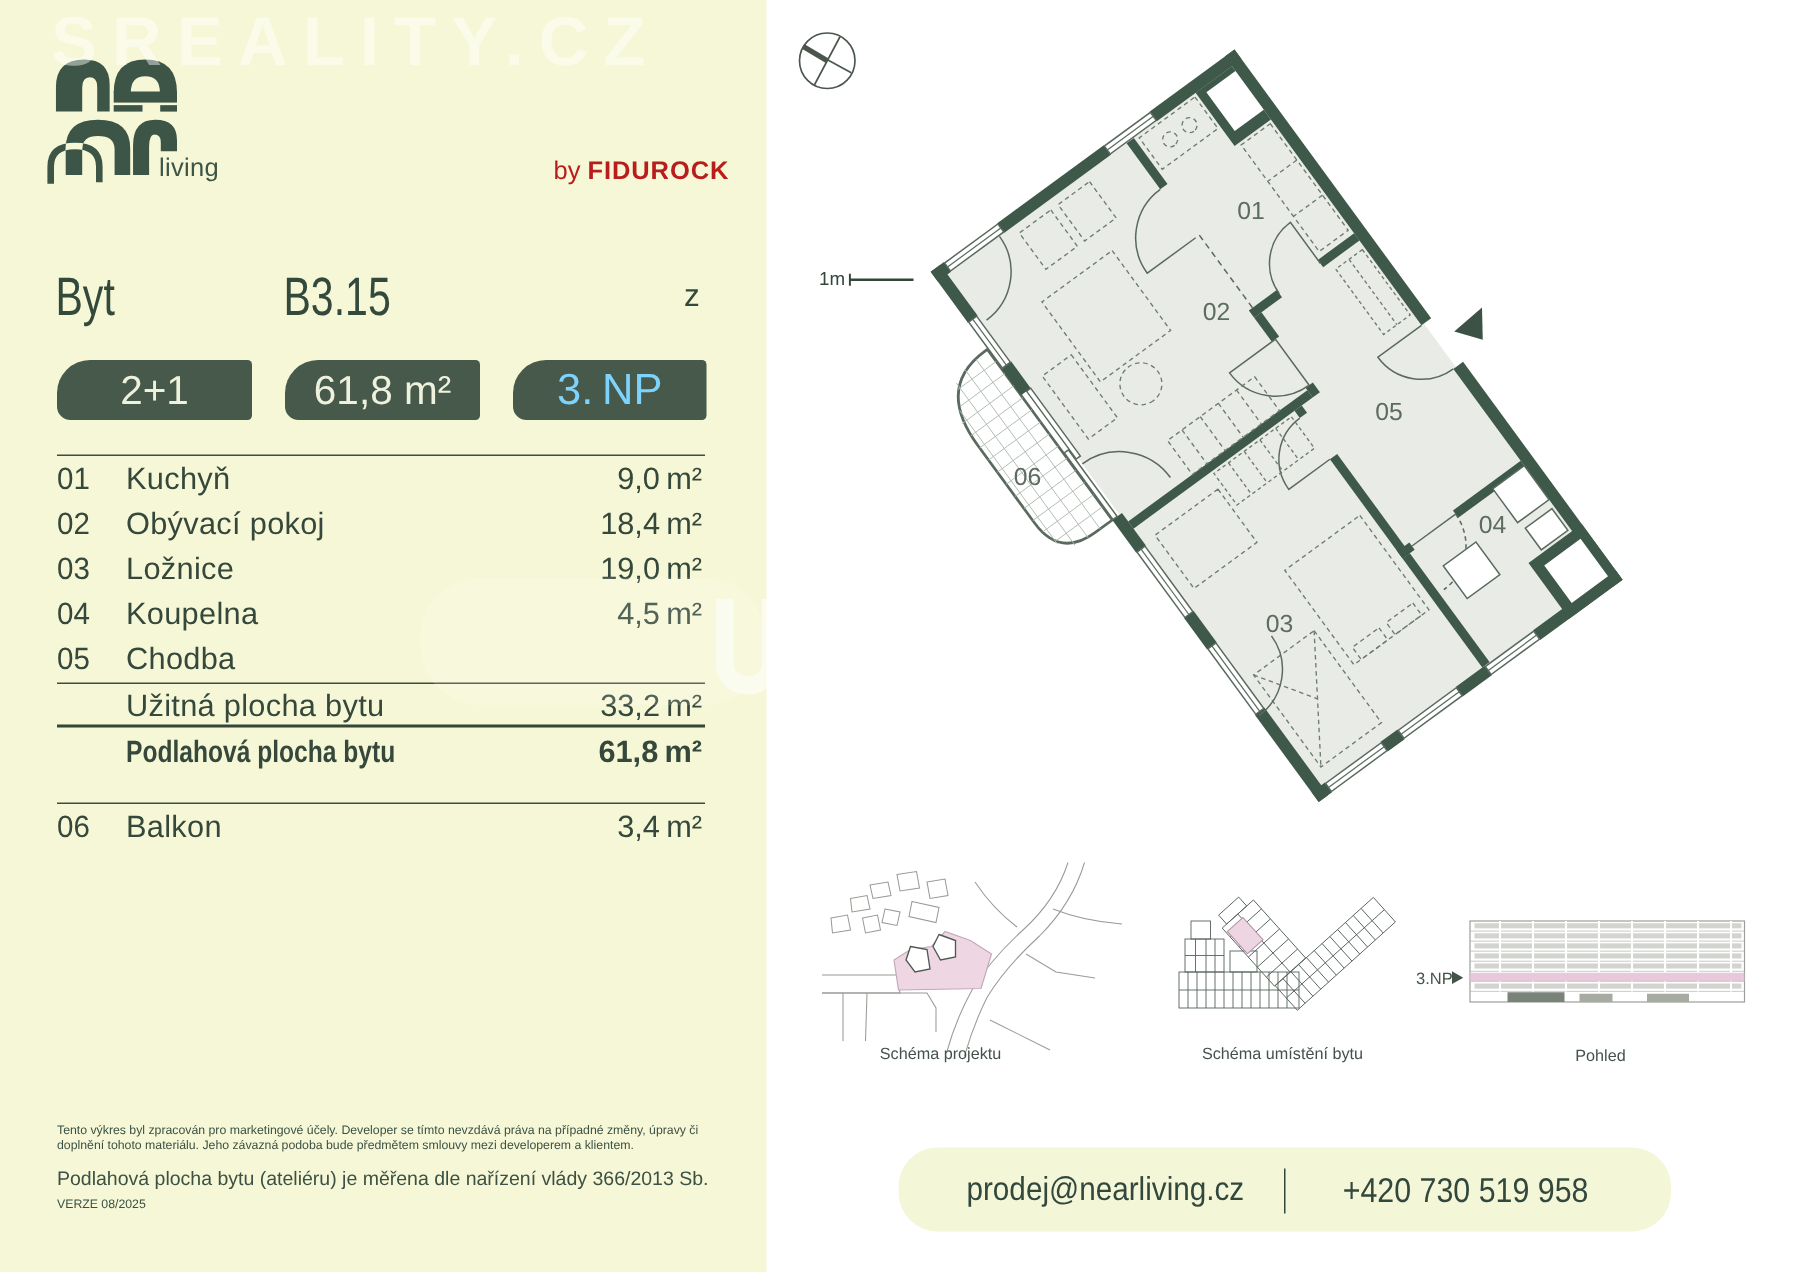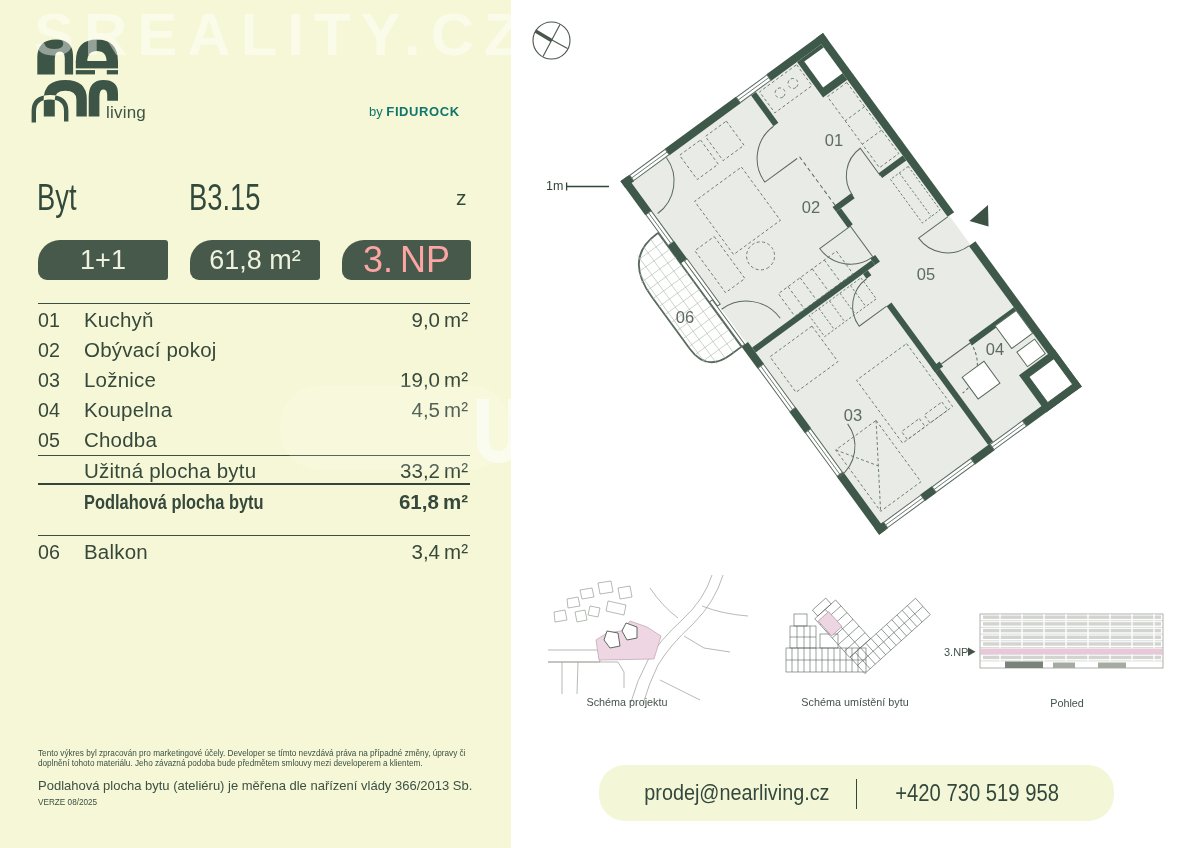--- a/index.html
+++ b/index.html
@@ -36,44 +36,45 @@
     <path d="M88.7 116.6 L88.7 97 Q88.7 79.9 103.5 79.9 Q118 79.9 118 93.5 L118 100.8 L107.2 100.8 L107.2 94.8 Q107.2 89.6 103 89.6 Q99.4 89.6 99.4 97.5 L99.4 116.6 Z"></path>
   </g>
 
   <path d="M33.8 122.5 L33.8 111 Q33.8 97.3 50 97.3 Q66.2 97.3 66.2 111 L66.2 121.5" fill="none" stroke="#3d5546" stroke-width="4.4" mask="url(#notaring)"></path>
 
   <path d="M33.8 122.5 L33.8 111 Q33.8 97.3 50 97.3 Q66.2 97.3 66.2 111 L66.2 121.5" fill="none" stroke="#f6f7d6" stroke-width="4.4" clip-path="url(#aring)"></path>
 
   <text x="106" y="117.5" font-size="17" font-weight="500" fill="#3d5546" letter-spacing="0.2">living</text>
 </svg>
 
-<div class="abs" style="left:369px;top:104px;font-size:13px;color:#0f766e">by <span style="font-weight:bold;letter-spacing:0.6px">FIDUROCK</span></div>
+<div class="abs" style="left:369px;top:104px;font-size:17px;color:#b91c1c">by <span style="font-weight:bold;letter-spacing:0.6px">FIDUROCK</span></div>
 
 <div class="abs" style="left:37px;top:177px;font-size:36px;color:#32493c;transform:scale(0.76,1);transform-origin:0 0">Byt</div>
 
 <div class="abs" style="left:189px;top:177px;font-size:36px;color:#32493c;transform:scale(0.76,1);transform-origin:0 0">B3.15</div>
 
 <div class="abs" style="left:456px;top:186px;font-size:21px;color:#32493c">z</div>
 
-<div class="abs" style="left:38px;top:240px;width:130px;height:40px;background:#46594a;border-radius:22px 3px 3px 9px;color:#eef1dd;font-size:27px;text-align:center;line-height:40px">1+1</div>
+<div class="abs" style="left:38px;top:240px;width:130px;height:40px;background:#46594a;border-radius:22px 3px 3px 9px;color:#eef1dd;font-size:27px;text-align:center;line-height:40px">2+1</div>
 
 <div class="abs" style="left:190px;top:240px;width:130px;height:40px;background:#46594a;border-radius:22px 3px 3px 9px;color:#eef1dd;font-size:27px;text-align:center;line-height:40px">61,8&nbsp;m²</div>
 
-<div class="abs" style="left:342px;top:240px;width:129px;height:40px;background:#46594a;border-radius:22px 3px 3px 9px;color:#fca5a5;font-size:36px;text-align:center;line-height:40px">3. NP</div>
+<div class="abs" style="left:342px;top:240px;width:129px;height:40px;background:#46594a;border-radius:22px 3px 3px 9px;color:#7dd3fc;font-size:29px;text-align:center;line-height:40px">3. NP</div>
 
 <div class="abs" style="left:0;top:0;width:511px;height:848px;color:#35483b;font-size:20.5px">
 
   <div class="abs" style="left:38px;top:303px;width:432px;height:1.4px;background:#3a4f41"></div>
 
   <div class="abs" style="left:38px;top:308px;transform:scale(0.96,1);transform-origin:0 50%">01</div>
   <div class="abs" style="left:84px;top:308px;letter-spacing:0.2px">Kuchyň</div>
   <div class="abs" style="left:260px;top:308px;width:208px;text-align:right">9,0 m²</div>
 
   <div class="abs" style="left:38px;top:338px;transform:scale(0.96,1);transform-origin:0 50%">02</div>
   <div class="abs" style="left:84px;top:338px;letter-spacing:0.2px">Obývací pokoj</div>
+  <div class="abs" style="left:260px;top:338px;width:208px;text-align:right">18,4 m²</div>
 
   <div class="abs" style="left:38px;top:368px;transform:scale(0.96,1);transform-origin:0 50%">03</div>
   <div class="abs" style="left:84px;top:368px;letter-spacing:0.2px">Ložnice</div>
   <div class="abs" style="left:260px;top:368px;width:208px;text-align:right">19,0 m²</div>
 
   <div class="abs" style="left:38px;top:398px;transform:scale(0.96,1);transform-origin:0 50%">04</div>
   <div class="abs" style="left:84px;top:398px;letter-spacing:0.2px">Koupelna</div>
   <div class="abs" style="left:260px;top:398px;width:208px;text-align:right">4,5 m²</div>
 
   <div class="abs" style="left:38px;top:428px;transform:scale(0.96,1);transform-origin:0 50%">05</div>
@@ -477,17 +478,17 @@
 </svg>
 
 <div class="abs" style="left:599px;top:765px;width:515px;height:56px;background:#f4f6d8;border-radius:26px"></div>
 
 <div class="abs" style="left:612px;top:765px;width:250px;height:44px;line-height:56px;text-align:center;font-size:22px;color:#33483c"><span style="display:inline-block;transform:scale(0.9,1)">prodej@nearliving.cz</span></div>
 
 <div class="abs" style="left:856px;top:779px;width:1.4px;height:30px;background:#33483c"></div>
 
 <div class="abs" style="left:852px;top:765px;width:250px;height:40px;line-height:56px;text-align:center;font-size:23px;color:#33483c"><span style="display:inline-block;transform:scale(0.88,1)">+420 730 519 958</span></div>
 
-<div class="abs" style="left:34px;top:0px;font-size:60px;font-weight:bold;letter-spacing:10px;color:rgba(255,255,255,0.45)">SREALITY.CZ</div>
+<div class="abs" style="left:34px;top:0px;font-size:46px;font-weight:bold;letter-spacing:10px;color:rgba(255,255,255,0.45)">SREALITY.CZ</div>
 
 <div class="abs" style="left:477px;top:399px;width:19px;height:52px;border:12px solid rgba(255,255,255,0.58);border-top:none;border-radius:0 0 21px 21px"></div>
 
 <div class="abs" style="left:280px;top:385px;width:230px;height:85px;background:rgba(255,255,255,0.15);border-radius:40px"></div>
 
 </body></html>

